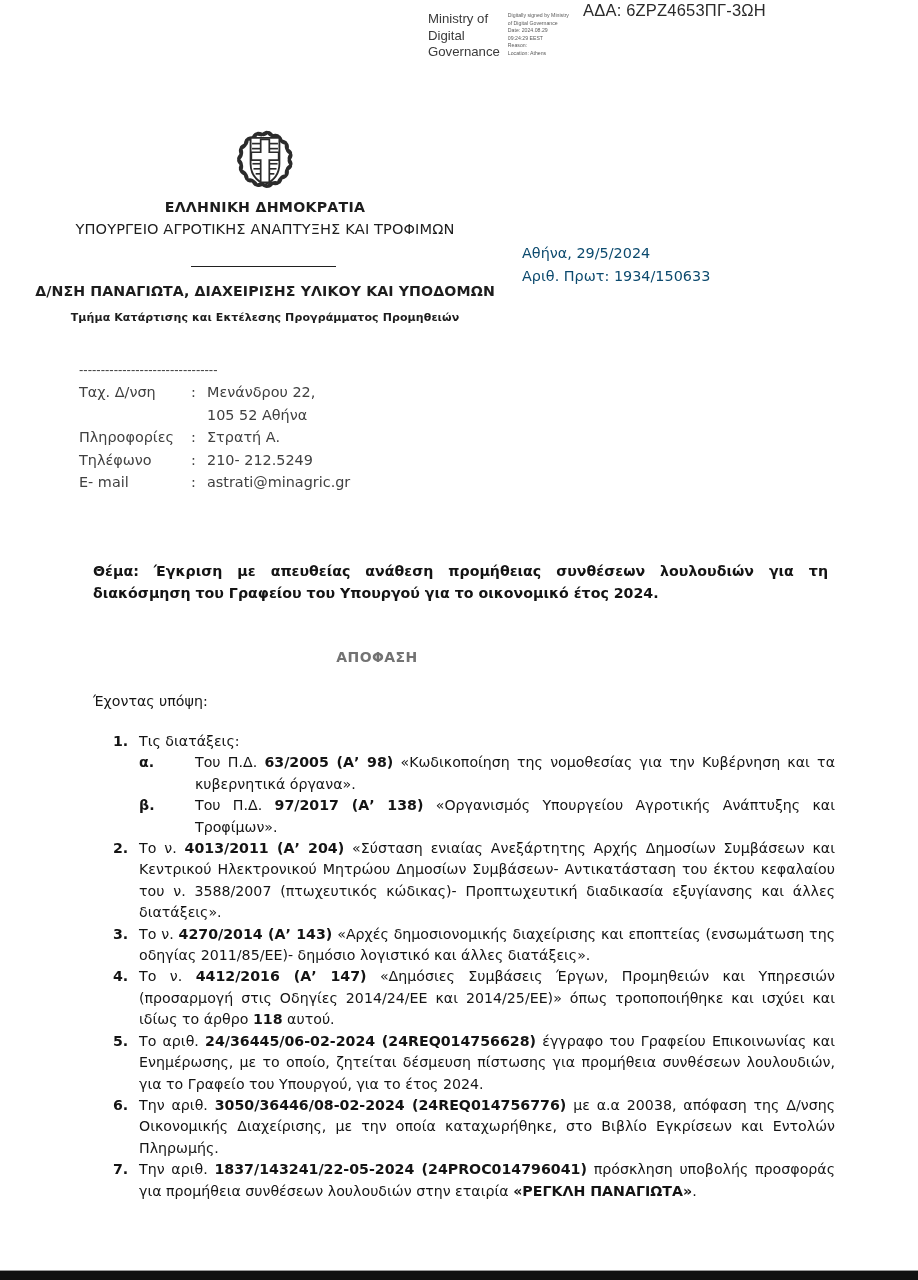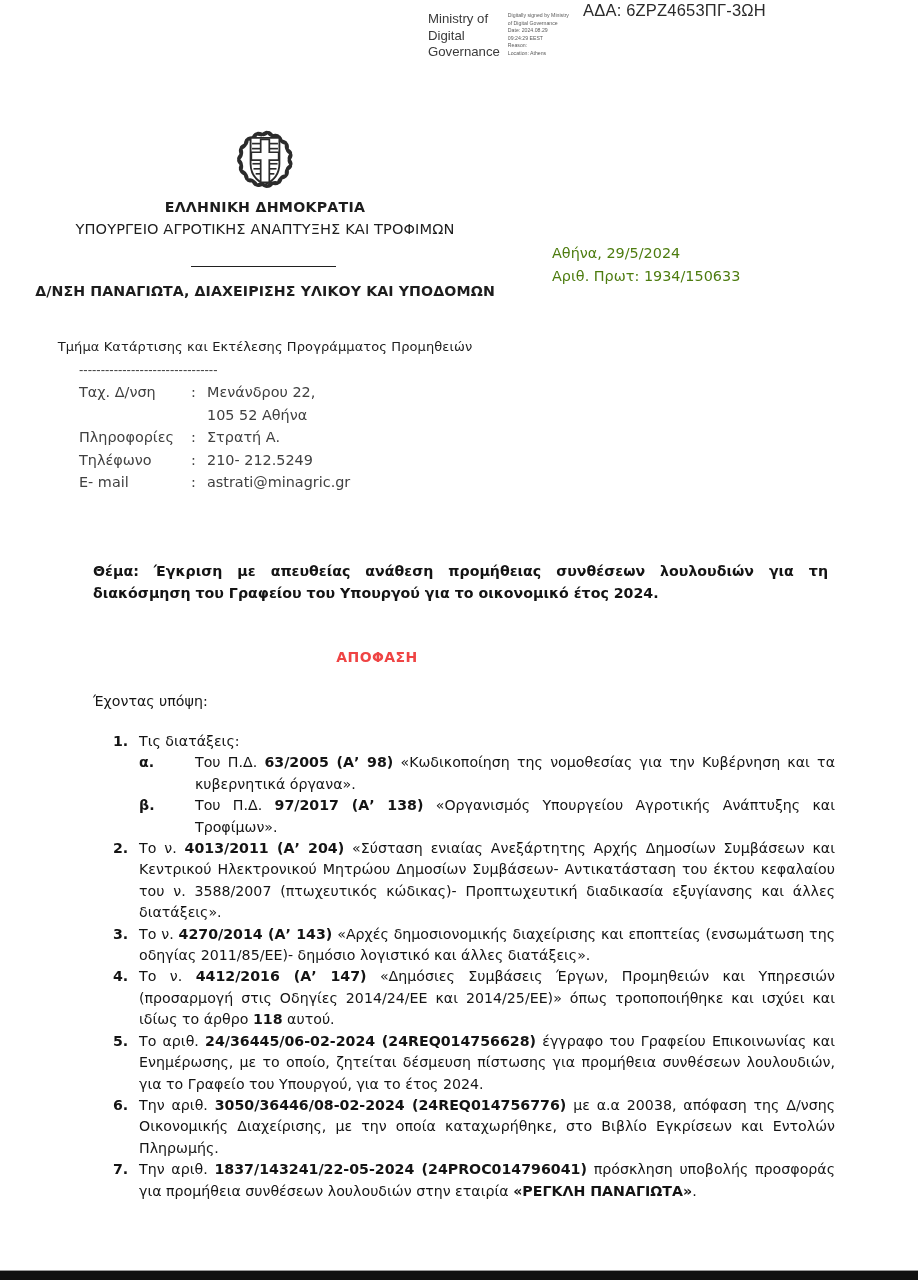--- a/index.html
+++ b/index.html
@@ -112,23 +112,23 @@
     border-top: 1.4px solid #202020;
   }
   .hdr-dir {
     top: 281px;
     font-size: 14.2px;
     font-weight: bold;
     line-height: 21px;
     letter-spacing: 0.1px;
   }
   .hdr-dept {
-    top: 336px;
-    font-size: 13px;
-    font-weight: normal;
+    top: 307px;
+    font-size: 11px;
+    font-weight: bold;
     line-height: 21px;
     letter-spacing: 0.1px;
   }
 
   .dashed-sep {
     position: absolute;
     top: 362px;
     left: 79px;
     font-size: 13px;
     letter-spacing: 0px;
@@ -151,24 +151,24 @@
   .contact table { border-collapse: collapse; }
   .contact td { padding: 0; vertical-align: top; }
   .c-label { width: 112px; white-space: nowrap; }
   .c-colon { width: 16px; }
   .c-value { white-space: nowrap; }
 
   
   .meta {
     position: absolute;
     top: 242px;
-    left: 552px;
+    left: 522px;
     font-size: 14.4px;
     line-height: 22.5px;
-    color: #4d7c0f;
+    color: #0c4a6e;
     white-space: nowrap;
   }
 
   
   .subject {
     position: absolute;
     top: 561px;
     left: 93px;
     width: 735px;
     font-size: 14.2px;
@@ -181,21 +181,21 @@
   
   .decision-title {
     position: absolute;
     top: 649px;
     left: 0;
     width: 754px;
     text-align: center;
     font-size: 14px;
     font-weight: bold;
     letter-spacing: 0.4px;
-    color: #ef4444;
+    color: #737373;
   }
 
   
   .preamble {
     position: absolute;
     top: 693px;
     left: 93px;
     font-size: 14.2px;
     color: #141414;
   }

